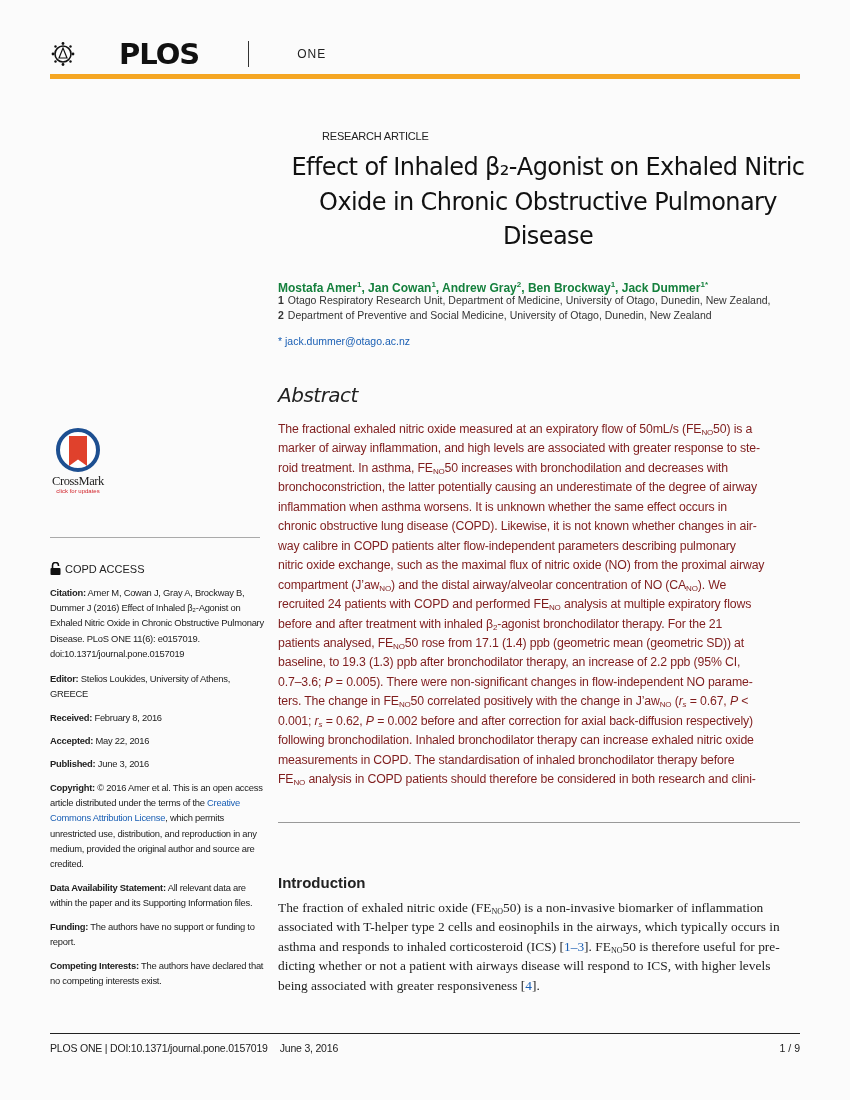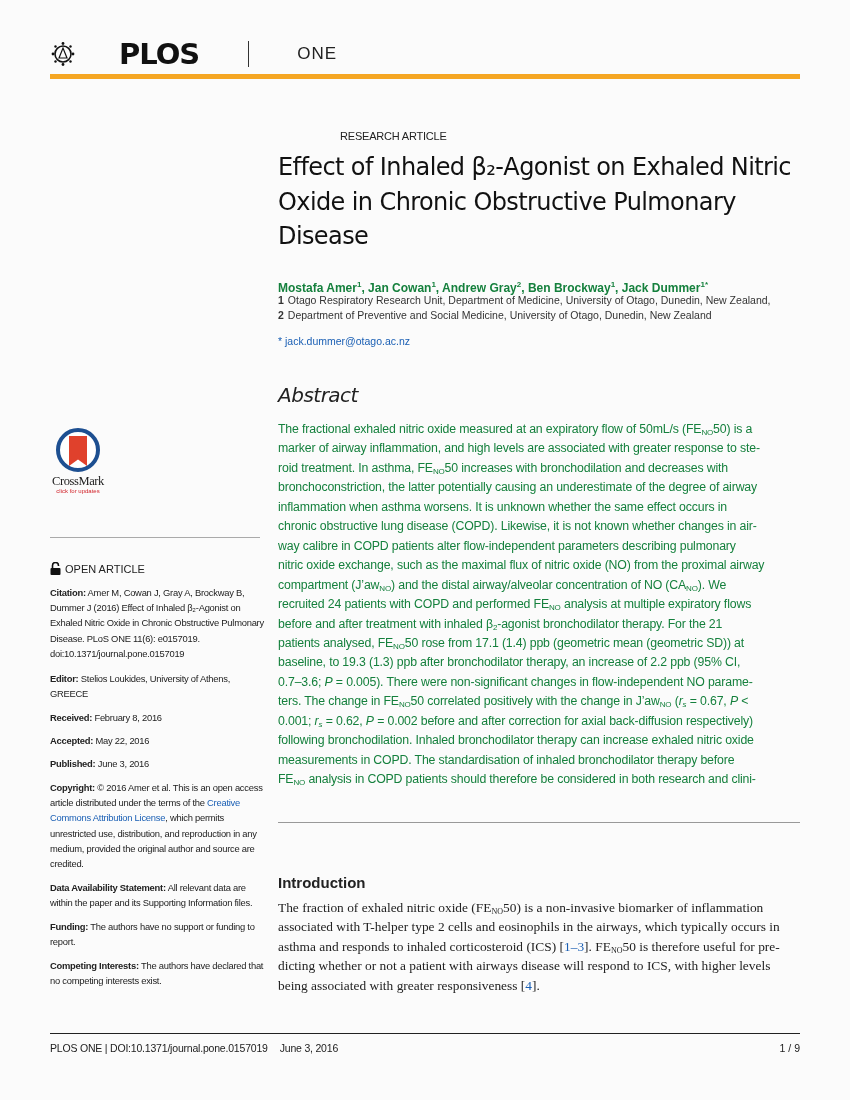--- a/index.html
+++ b/index.html
@@ -1,34 +1,34 @@
 <!DOCTYPE html>
 <html><head>
   <meta charset="utf-8">
   <style>
     html, body { margin:0; padding:0; }
     body { width:850px; height:1100px; background:#fbfbfb; position:relative; overflow:hidden; font-family:"Liberation Sans", sans-serif; color:#222; }
     .header-logo { position:absolute; left:50px; top:37px; height:34px; display:flex; align-items:center;gap:39px; }
     .logo-mark { width:26px; height:26px; margin-right:4px; }
     .logo-plos { font-family:"DejaVu Sans", sans-serif; font-weight:bold; font-size:29px; letter-spacing:-1px; color:#111; }
     .logo-sep { width:1px; height:26px; background:#333; margin:0 9px 0 10px; }
-    .logo-one { font-size:17px; letter-spacing:1px; color:#222; }
+    .logo-one { font-size:12px; letter-spacing:1px; color:#222; }
     .orange-rule { position:absolute; left:50px; top:74px; width:750px; height:5px; background:#f5a623; }
 
-    .article-type { position:absolute; left:292px; top:130px; font-size:11px; color:#222; letter-spacing:-0.2px;padding-left:48px; }
-    .title { position:absolute; left:278px; top:150px; width:540px; font-family:"DejaVu Sans", sans-serif; font-size:24px; line-height:34.5px; color:#111; letter-spacing:-0.6px; }
+    .article-type { position:absolute; left:274px; top:130px; font-size:11px; color:#222; letter-spacing:-0.2px;padding-left:48px; }
+    .title { position:absolute; left:278px; top:150px; width:540px; font-family:"DejaVu Sans", sans-serif; font-size:24px; line-height:34.5px; color:#111; letter-spacing:-0.6px;text-align:center; }
     .authors { position:absolute; left:278px; top:280px; font-size:12px; font-weight:bold; color:#15803d; }
     .authors sup { font-size:8px; font-weight:bold; }
     .affil { position:absolute; left:278px; font-size:10.5px; color:#333; }
     .affil b { margin-right:4px; }
     .email { position:absolute; left:278px; top:335px; font-size:10.5px; color:#1a5fb4; }
     .email span.star { color:#1a5fb4; }
 
     .abstract-h { position:absolute; left:278px; top:383px; font-family:"DejaVu Sans", sans-serif; font-size:20px; color:#222; letter-spacing:-0.5px;font-style:italic; }
-    .abstract-body { position:absolute; left:278px; top:420px; width:530px; font-size:12.3px; line-height:19.45px; color:#15803d; letter-spacing:-0.15px; }
+    .abstract-body { position:absolute; left:278px; top:420px; width:530px; font-size:12.3px; line-height:19.45px; color:#7f1d1d; letter-spacing:-0.15px; }
     .abstract-body .ln { display:block; white-space:nowrap; }
     .rule-abs { position:absolute; left:278px; top:822px; width:522px; height:1px; background:#999; }
 
     .intro-h { position:absolute; left:278px; top:874px; font-size:15px; font-weight:bold; color:#222; }
     .intro-body { position:absolute; left:278px; top:898px; width:530px; font-family:"Liberation Serif", serif; font-size:13.4px; line-height:19.4px; color:#222; }
     .intro-body .ln { display:block; white-space:nowrap; }
     .ref { color:#1a5fb4; }
     sub.s { font-size:8px; vertical-align:-2px; line-height:0; }
 
     .crossmark { position:absolute; left:48px; top:428px; width:60px; text-align:center; }
@@ -138,21 +138,21 @@
   <div class="cm-sub">click for updates</div>
 </div>
 
 <div class="side-rule"></div>
 
 <div class="open-access">
   <svg class="lock" viewBox="0 0 11 13">
     <path d="M2.5 6 V3.5 A3 3 0 0 1 8.5 3.5 V4" fill="none" stroke="#111" stroke-width="1.6"></path>
     <rect x="0.5" y="6" width="10" height="7" rx="1" fill="#111"></rect>
   </svg>
-  <span>OPEN ARTICLE</span>
+  <span>COPD ACCESS</span>
 </div>
 
 <div class="side" style="top:585px;">
   <b>Citation:</b> <span>Amer M, Cowan J, Gray A, Brockway B, Dummer J (2016) Effect of Inhaled β₂-Agonist on Exhaled Nitric Oxide in Chronic Obstructive Pulmonary Disease. PLoS ONE 11(6): e0157019. doi:10.1371/journal.pone.0157019</span>
 </div>
 
 <div class="side" style="top:671px;">
   <b>Editor:</b> <span>Stelios Loukides, University of Athens, GREECE</span>
 </div>
 

